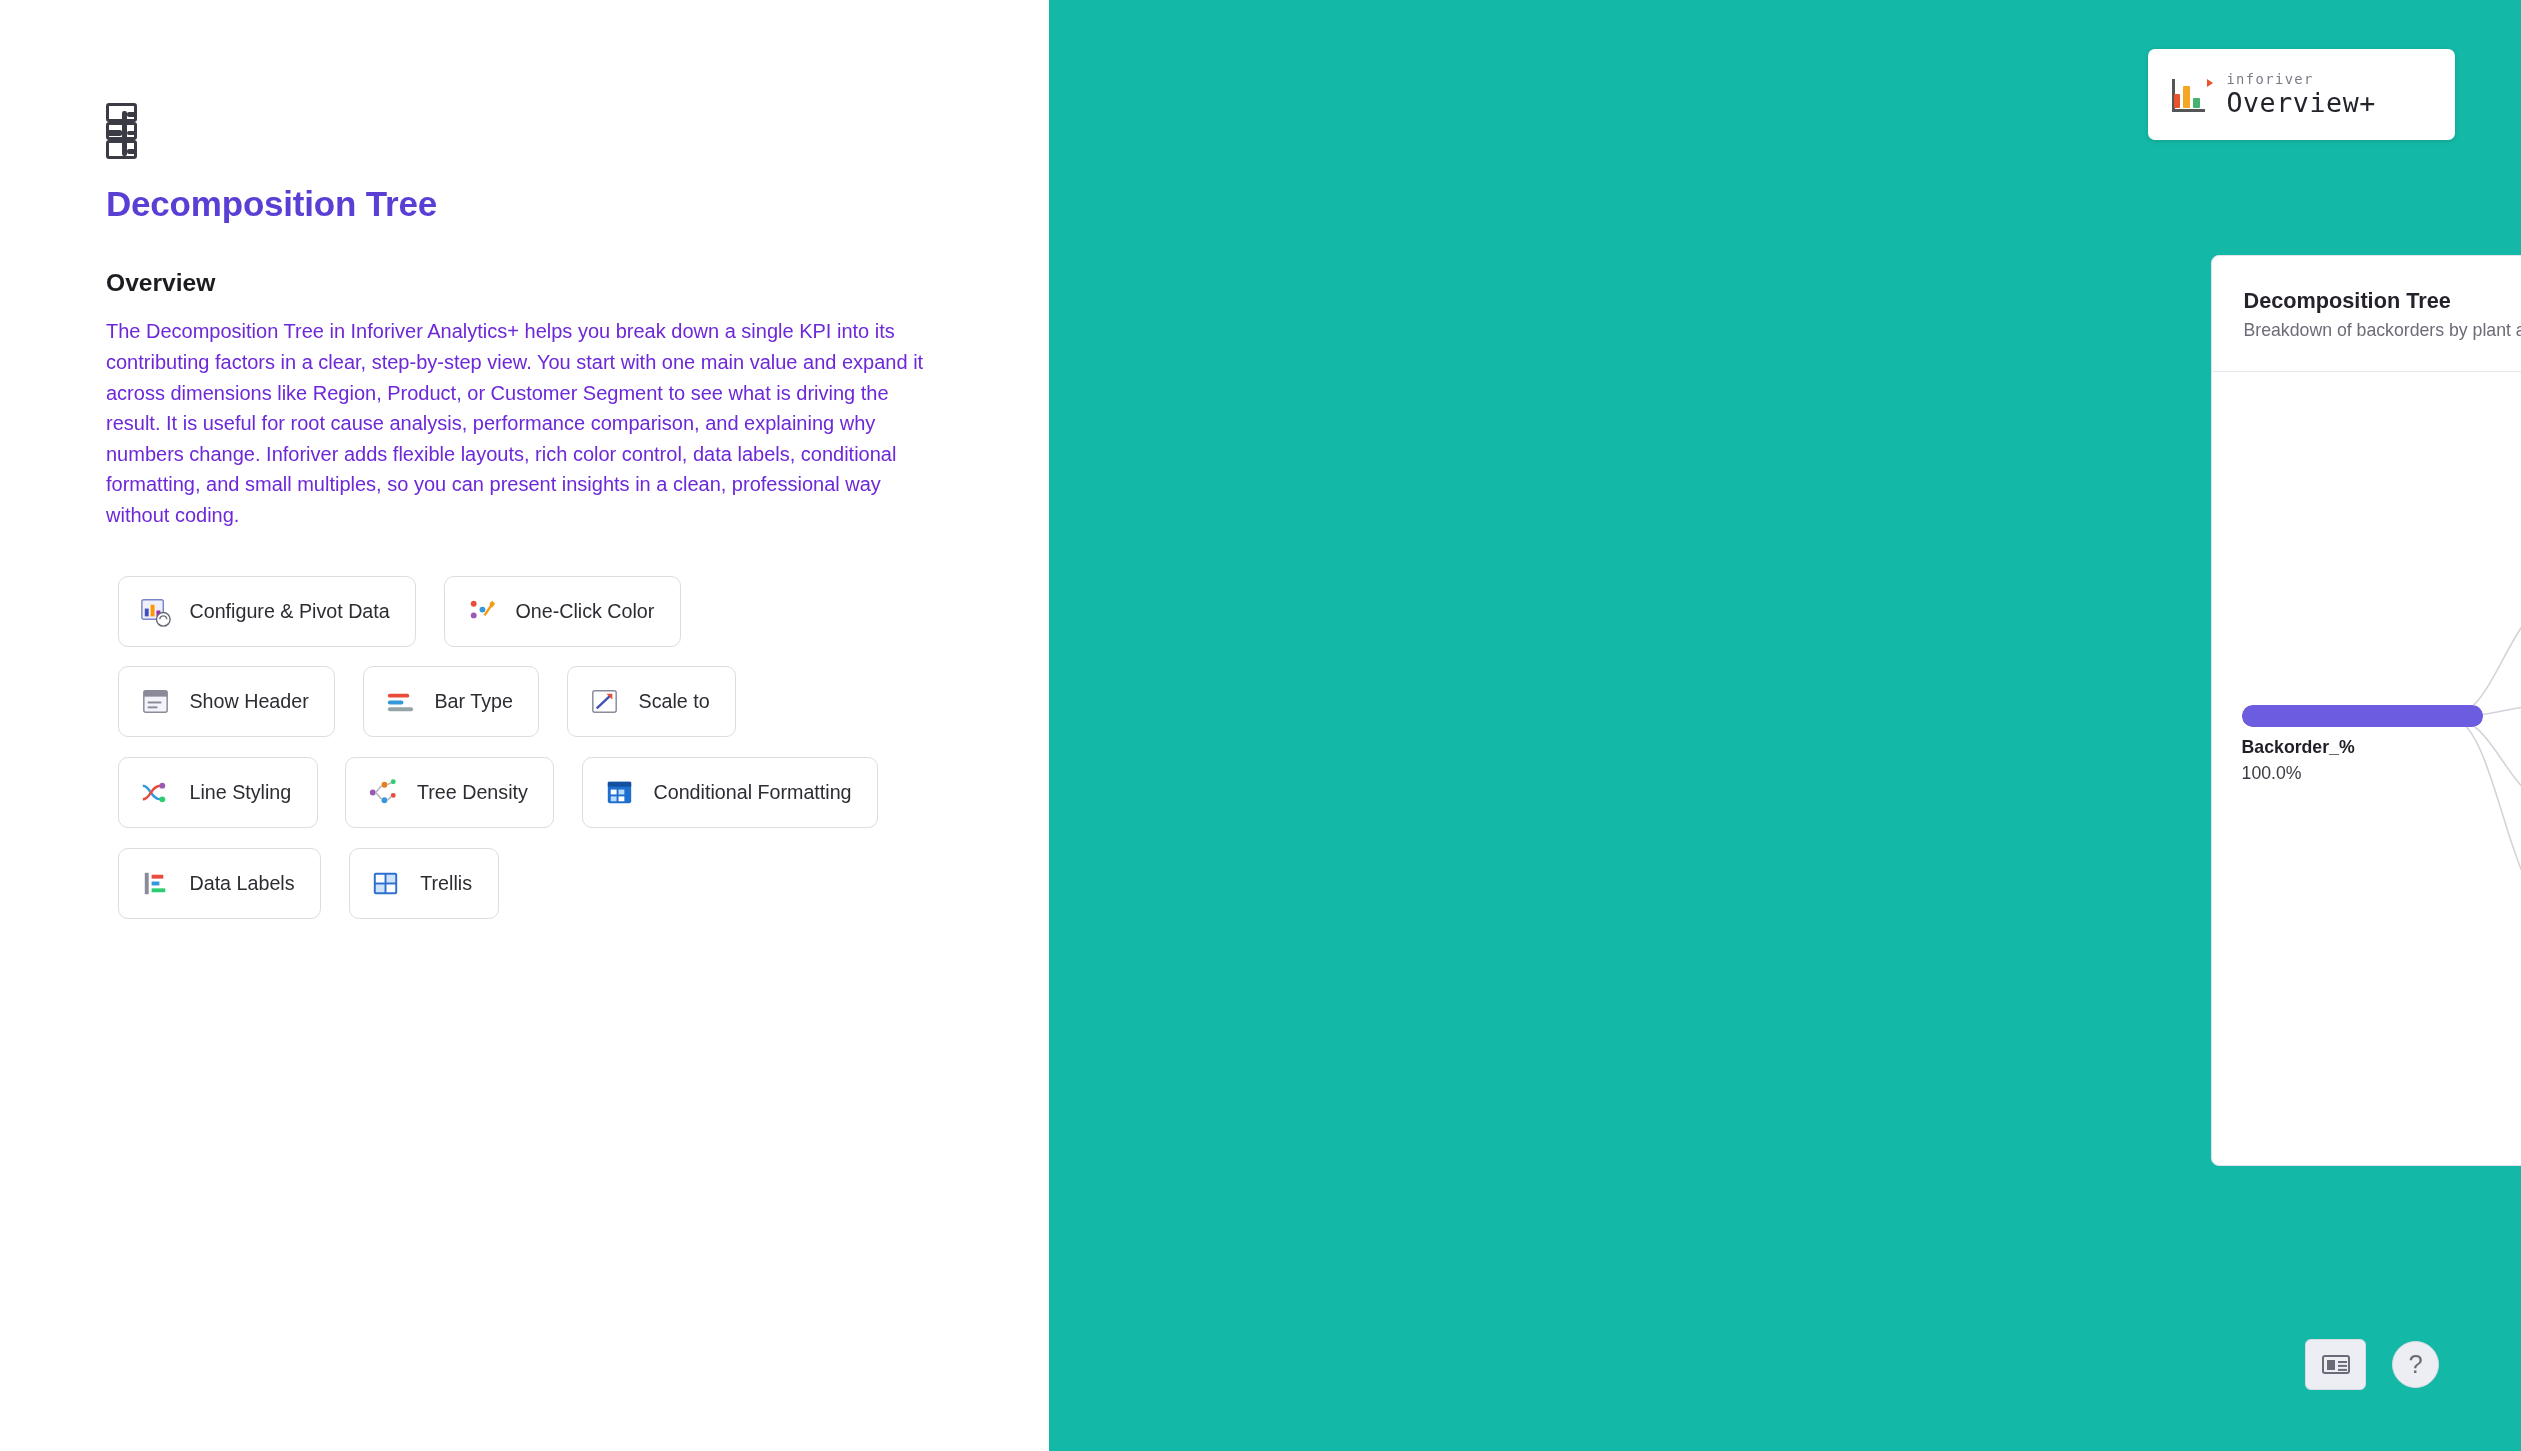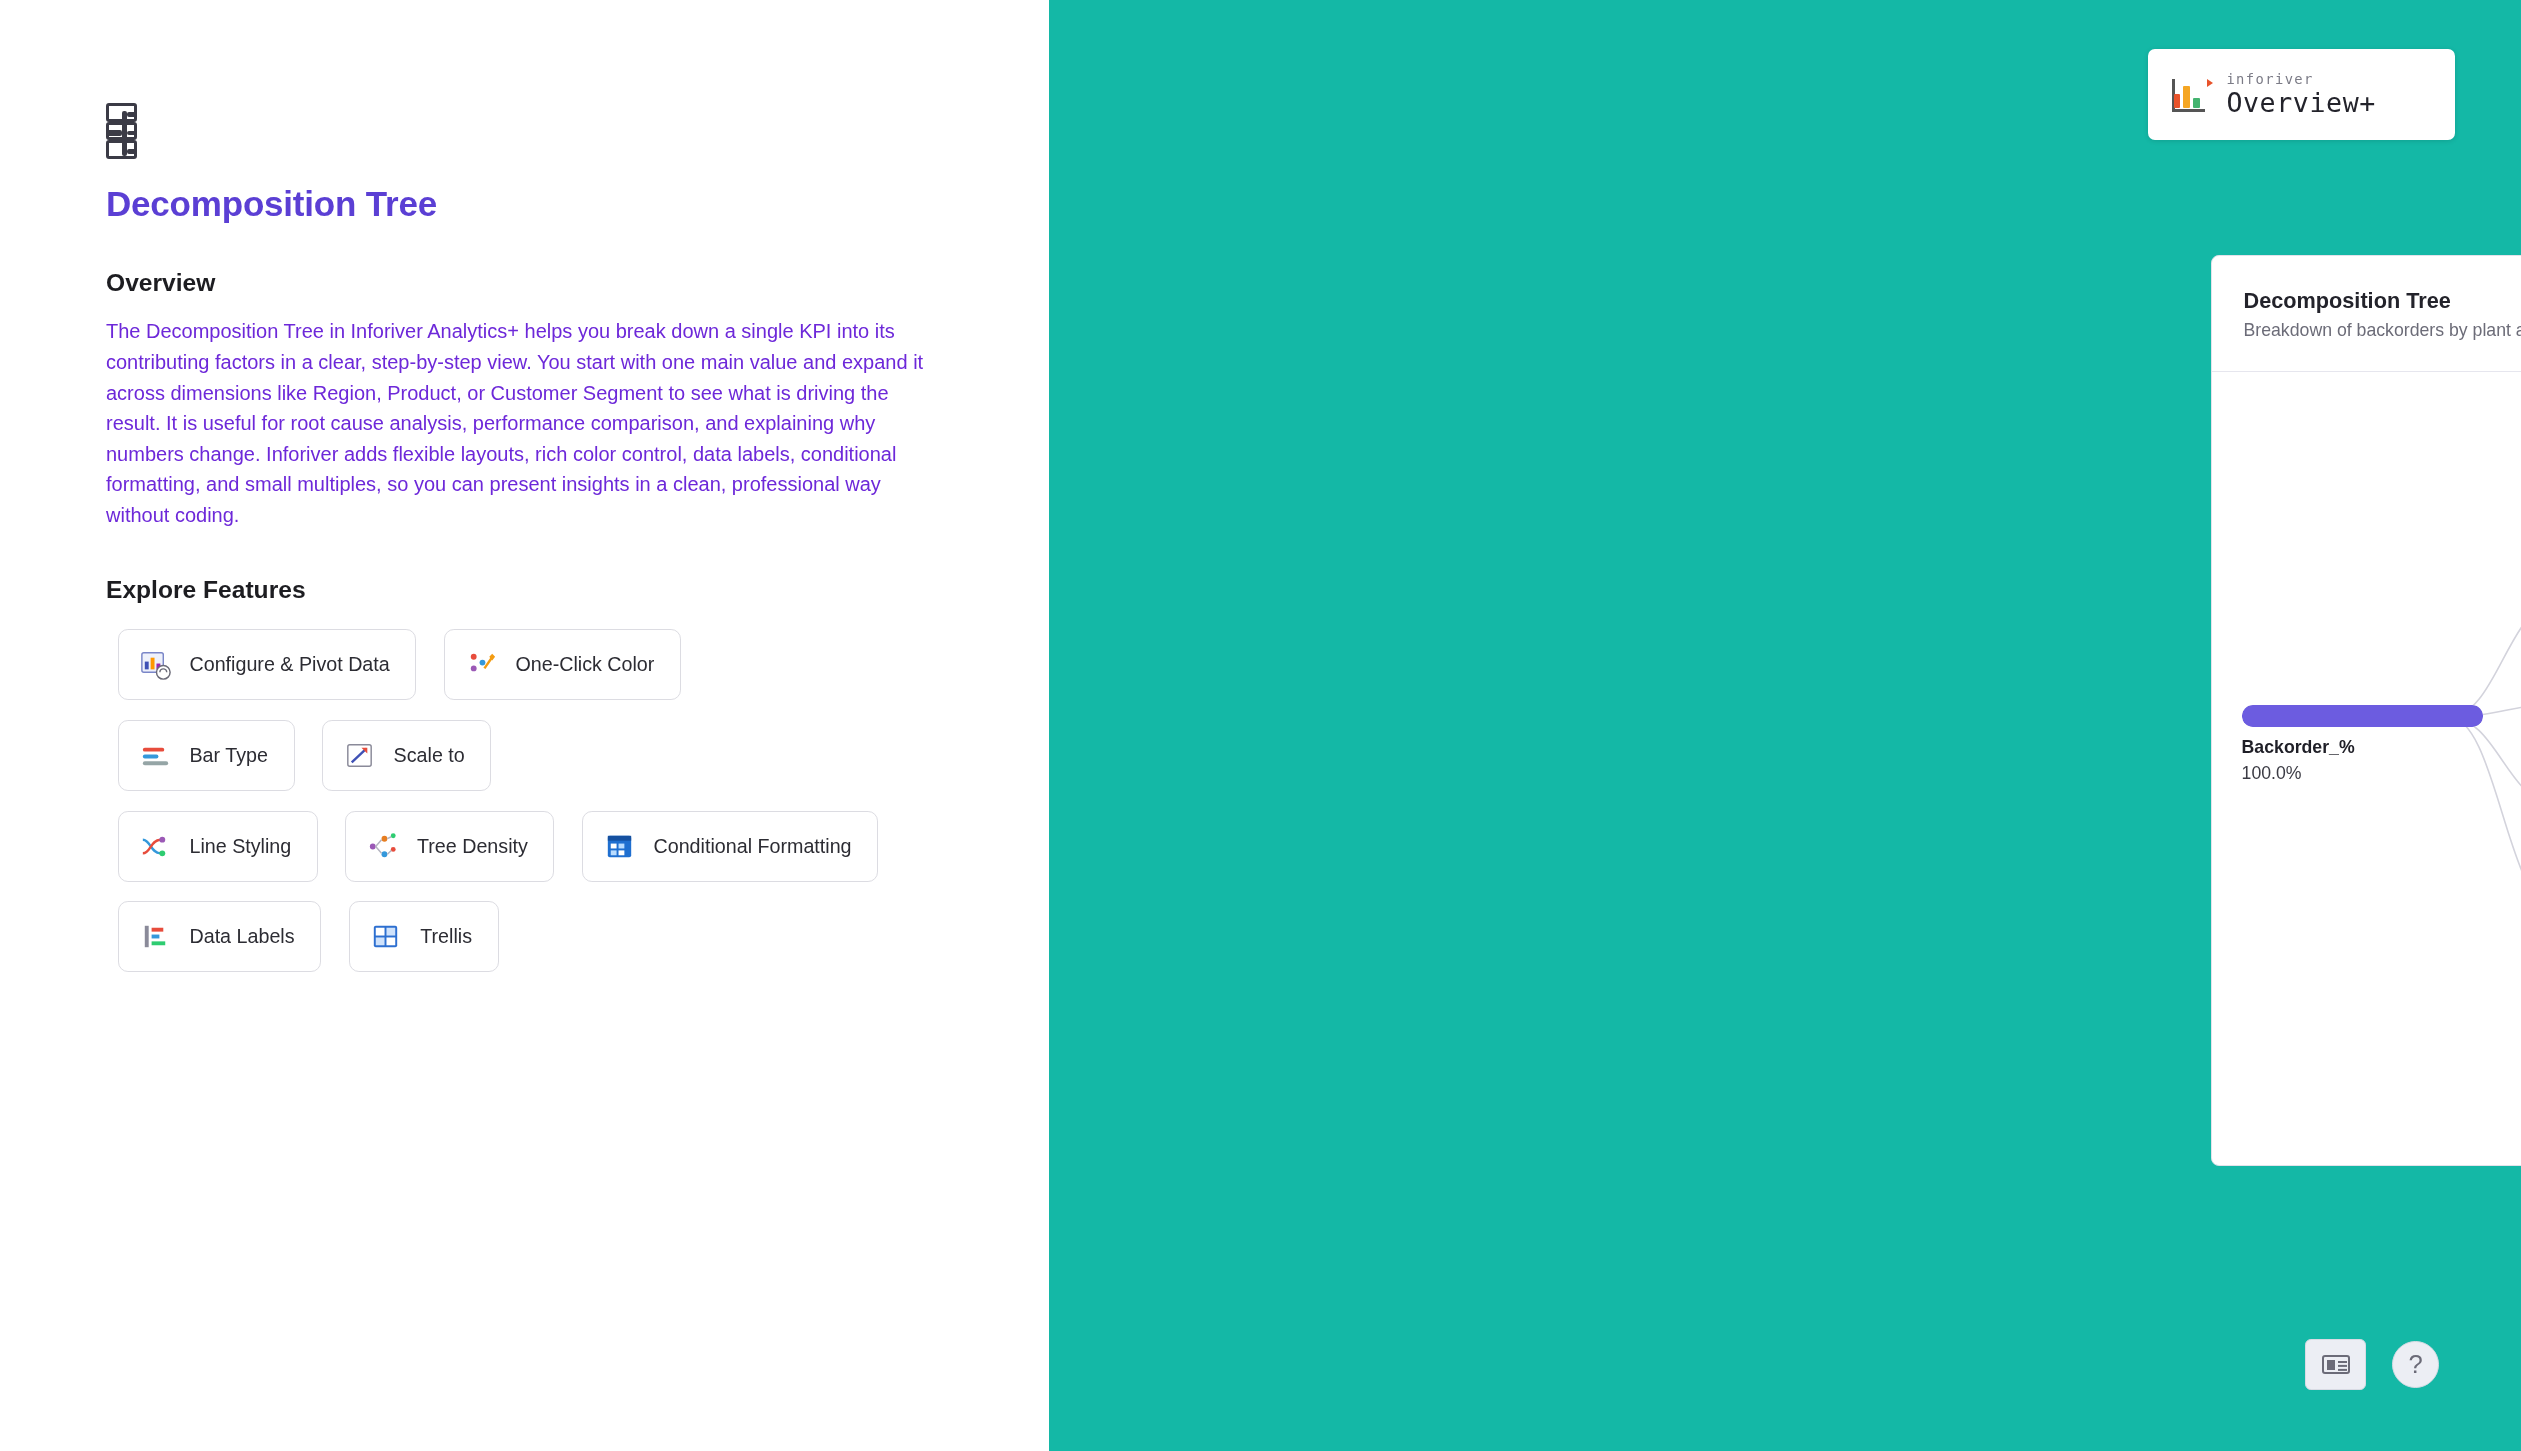--- a/index.html
+++ b/index.html
@@ -213,21 +213,20 @@
         <div class="box1"></div>
         <div class="box2"></div>
         <div class="box3"></div>
       </div>
 
       <div class="page-title">Decomposition Tree</div>
 
       <div class="section-heading">Overview</div>
       <div class="overview-text">The Decomposition Tree in Inforiver Analytics+ helps you break down a single KPI into its contributing factors in a clear, step-by-step view. You start with one main value and expand it across dimensions like Region, Product, or Customer Segment to see what is driving the result. It is useful for root cause analysis, performance comparison, and explaining why numbers change. Inforiver adds flexible layouts, rich color control, data labels, conditional formatting, and small multiples, so you can present insights in a clean, professional way without coding.</div>
 
-      <div class="features-heading">Explore Features</div>
 
       <div class="feature-rows">
         <div class="feature-row">
           <div class="feature-card">
             <span class="fc-icon">
               <svg width="37" height="37" viewBox="0 0 38 38">
                 <rect x="5" y="7" width="22" height="20" rx="2" fill="#eef1fb" stroke="#7a86c8" stroke-width="1.5"></rect>
                 <rect x="8" y="16" width="4" height="8" fill="#3f51b5"></rect>
                 <rect x="14" y="12" width="4" height="12" fill="#ff9800"></rect>
                 <rect x="20" y="18" width="4" height="6" fill="#9c27b0"></rect>
@@ -245,20 +244,31 @@
                 <circle cx="11" cy="23" r="3" fill="#9b59b6"></circle>
                 <path d="M22 23 L31 10" stroke="#f39c12" stroke-width="2.5"></path>
                 <path d="M30 8 l3 3 -3 4 -3 -4z" fill="#f39c12"></path>
               </svg>
             </span>
             <span class="fc-label">One-Click Color</span>
           </div>
         </div>
 
         <div class="feature-row">
+          <div class="feature-card">
+            <span class="fc-icon">
+              <svg width="37" height="37" viewBox="0 0 38 38">
+                <rect x="7" y="8" width="24" height="22" rx="2" fill="#f2f4fa" stroke="#8a8a99" stroke-width="1.5"></rect>
+                <rect x="7" y="8" width="24" height="6" fill="#8a8a99"></rect>
+                <rect x="11" y="19" width="14" height="2" fill="#8a8a99"></rect>
+                <rect x="11" y="24" width="10" height="2" fill="#8a8a99"></rect>
+              </svg>
+            </span>
+            <span class="fc-label">Show Header</span>
+          </div>
           <div class="feature-card">
             <span class="fc-icon">
               <svg width="37" height="37" viewBox="0 0 38 38">
                 <rect x="6" y="11" width="22" height="4" rx="2" fill="#e74c3c"></rect>
                 <rect x="6" y="18" width="16" height="4" rx="2" fill="#3498db"></rect>
                 <rect x="6" y="25" width="26" height="4" rx="2" fill="#95a5a6"></rect>
               </svg>
             </span>
             <span class="fc-label">Bar Type</span>
           </div>

